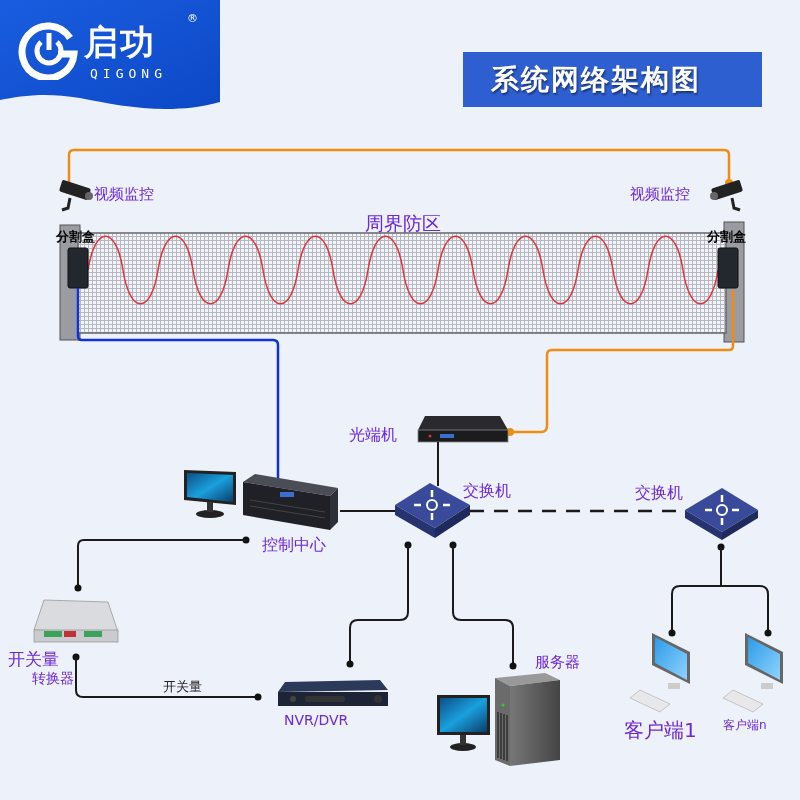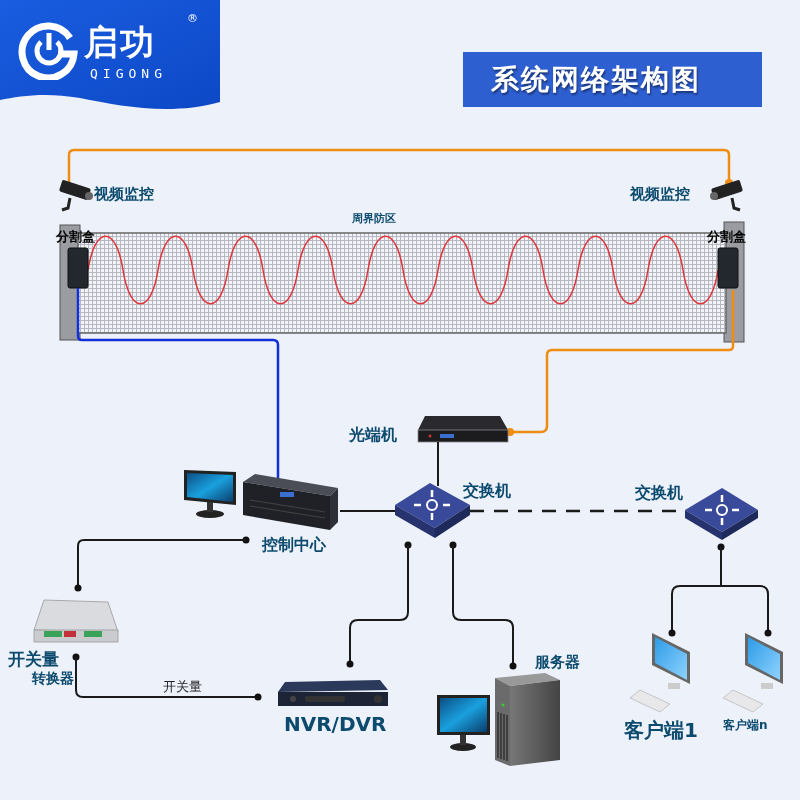--- a/index.html
+++ b/index.html
@@ -1,18 +1,18 @@
 <!DOCTYPE html>
 <html><head>
 <meta charset="utf-8">
 <style>
   html,body{margin:0;padding:0;}
   body{width:800px;height:800px;background:#edf1fa;position:relative;overflow:hidden;font-family:"DejaVu Sans","Liberation Sans",sans-serif;}
   .abs{position:absolute;}
-  .lbl{position:absolute;color:#0c4a6e;font-weight:bold;font-size:17px;white-space:nowrap;}
+  .lbl{position:absolute;color:#6d28d9;font-weight:normal;font-size:17px;white-space:nowrap;}
   .lbl-red{position:absolute;color:#000000;font-weight:bold;font-size:13px;white-space:nowrap;}
   .lbl-dark{position:absolute;color:#222;font-size:13px;white-space:nowrap;}
   #logo-band{left:0;top:0;width:222px;height:112px;}
   #logo-text{left:84px;top:20px;color:#fff;font-size:34px;font-weight:bold;letter-spacing:2px;}
   #logo-sub{left:90px;top:66px;color:#fff;font-size:13px;letter-spacing:5px;font-family:"DejaVu Sans Mono",monospace;}
   #logo-reg{left:187px;top:12px;color:#fff;font-size:11px;}
   #title-box{left:463px;top:52px;width:299px;height:55px;background:#2e5fd1;}
   #title-text{position:absolute;left:28px;top:9px;color:#fff;font-size:28px;font-weight:bold;letter-spacing:2px;text-shadow:1px 2px 2px rgba(0,0,0,.45);}
   svg#diagram{position:absolute;left:0;top:0;}
 </style>
@@ -193,27 +193,27 @@
     <polygon points="510,686 560,680 560,760 510,766" fill="url(#tower)"></polygon>
     <path d="M498 712 V758 M501 713 V759 M504 714 V760 M507 715 V761" stroke="#222" stroke-width="1.2"></path>
     <circle cx="503" cy="705" r="1.5" fill="#3c3"></circle>
   </g>
 </svg>
 
 <div class="lbl" style="left:94px;top:185px;font-size:15px;">视频监控</div>
 <div class="lbl" style="left:630px;top:185px;font-size:15px;">视频监控</div>
 <div class="lbl-red" style="left:56px;top:228px;">分割盒</div>
 <div class="lbl-red" style="left:707px;top:228px;">分割盒</div>
-<div class="lbl" style="left:352px;top:211px;font-size:11px;">周界防区</div>
+<div class="lbl" style="left:365px;top:211px;font-size:19px;">周界防区</div>
 
 <div class="lbl" style="left:349px;top:417px;font-size:16px;margin-top:8px;">光端机</div>
 <div class="lbl" style="left:463px;top:481px;font-size:16px;">交换机</div>
 <div class="lbl" style="left:635px;top:483px;font-size:16px;">交换机</div>
 <div class="lbl" style="left:262px;top:535px;font-size:16px;">控制中心</div>
 
 <div class="lbl" style="left:8px;top:648px;font-size:17px;">开关量</div>
 <div class="lbl" style="left:8px;top:670px;font-size:14px;margin-left:24px;">转换器</div>
 <div class="lbl-dark" style="left:163px;top:678px;">开关量</div>
 
-<div class="lbl" style="left:284px;top:712px;font-size:20px;">NVR/DVR</div>
+<div class="lbl" style="left:284px;top:712px;font-size:14px;">NVR/DVR</div>
 <div class="lbl" style="left:535px;top:653px;font-size:15px;">服务器</div>
 <div class="lbl" style="left:624px;top:717px;font-size:20px;">客户端1</div>
 <div class="lbl" style="left:723px;top:717px;font-size:12px;">客户端n</div>
 
 </body></html>

